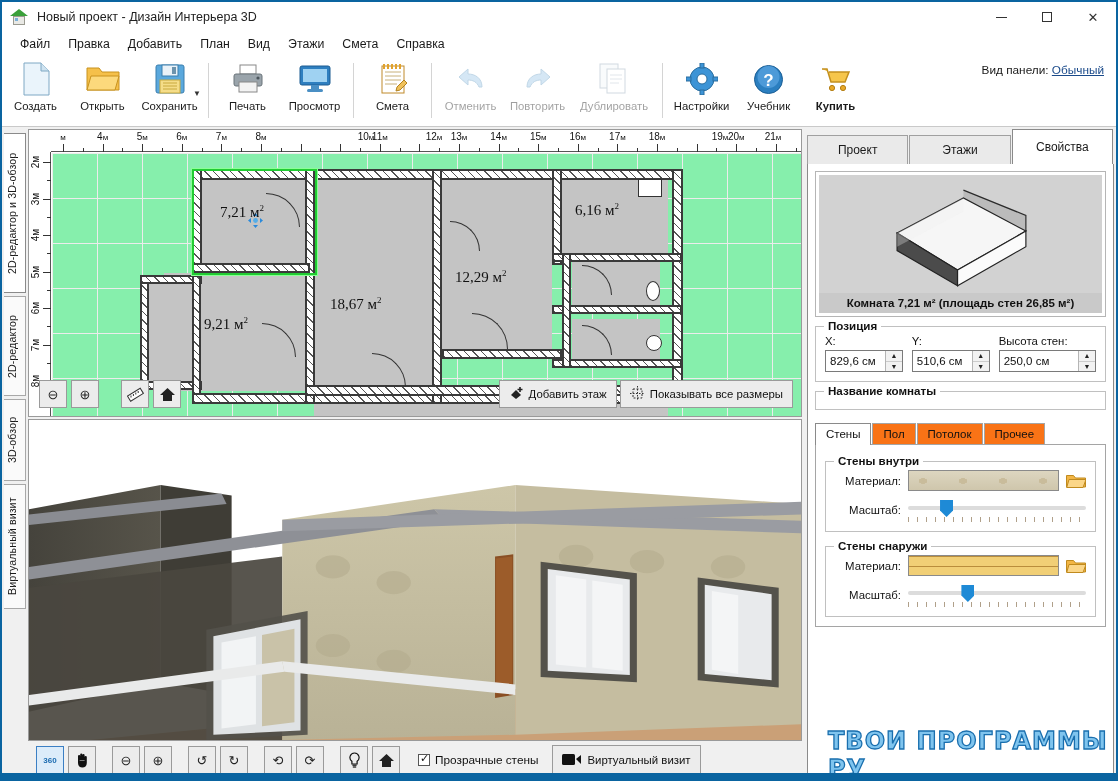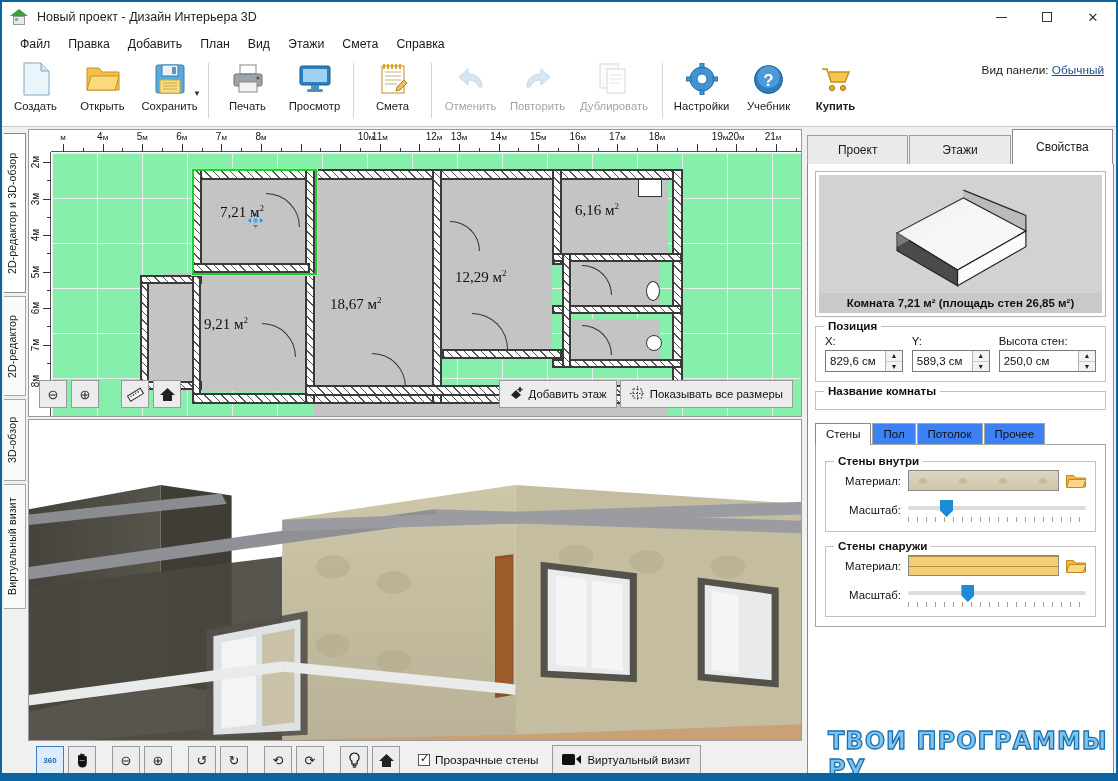--- a/index.html
+++ b/index.html
@@ -127,21 +127,21 @@
   .spin { display:flex; border:1px solid #7a7a7a; background:#fff; height:22px; align-items:center; }
   .spin .val { flex:1; font-size:11.5px; color:#111; padding-left:4px; }
   .spin .arrows { width:17px; height:20px; border-left:1px solid #b5b5b5; display:flex;
      flex-direction:column; background:#f2f2f2; }
   .spin .arrows div { flex:1; display:flex; align-items:center; justify-content:center; font-size:7px; color:#222; }
   .spin .arrows div:first-child { border-bottom:1px solid #ccc; }
   .tinput { border:1px solid #7a7a7a; background:#fff; height:23px; display:flex; align-items:center;
      padding-left:5px; font-size:11.8px; color:#111; }
 
   .stabs { display:flex; margin-top:12px; align-items:flex-end; }
-  .stab { background:#3b82f6; border:1px solid #a5a5a5; border-bottom:none; padding:4px 10px;
+  .stab { background:#f97316; border:1px solid #a5a5a5; border-bottom:none; padding:4px 10px;
     font-size:11.5px; color:#111; margin-right:1px; }
   .stab.active { background:#fff; border-color:#8a8a8a; padding-bottom:5px; position:relative; top:1px; z-index:2; }
   .stabbody { border:1px solid #a5a5a5; padding:12px 9px 9px; margin-top:0; }
 
   .matrow { display:flex; align-items:center; gap:7px; margin-bottom:7px; }
   .matrow .mlbl { width:66px; font-size:11.4px; color:#111; text-align:right; }
   .swatch { flex:1; height:21px; border:1px solid #8a8a8a; }
   .swatch.inner { background:
       radial-gradient(ellipse 11px 7px at 14px 10px, #c9bc9b 0 38%, transparent 40%),
       radial-gradient(ellipse 11px 7px at 54px 10px, #c9bc9b 0 38%, transparent 40%),
@@ -689,21 +689,21 @@
                 <span class="val">829,6 см</span>
                 <div class="arrows">
                     <div>▲</div>
                     <div>▼</div>
                   </div>
               </div>
             </div>
             <div class="field">
               <span class="flbl">Y:</span>
               <div class="spin">
-                <span class="val">589,3 см</span>
+                <span class="val">510,6 см</span>
                 <div class="arrows">
                     <div>▲</div>
                     <div>▼</div>
                   </div>
               </div>
             </div>
             <div class="field" style="flex:1.25">
               <span class="flbl">Высота стен:</span>
               <div class="spin">
                 <span class="val">250,0 см</span>

